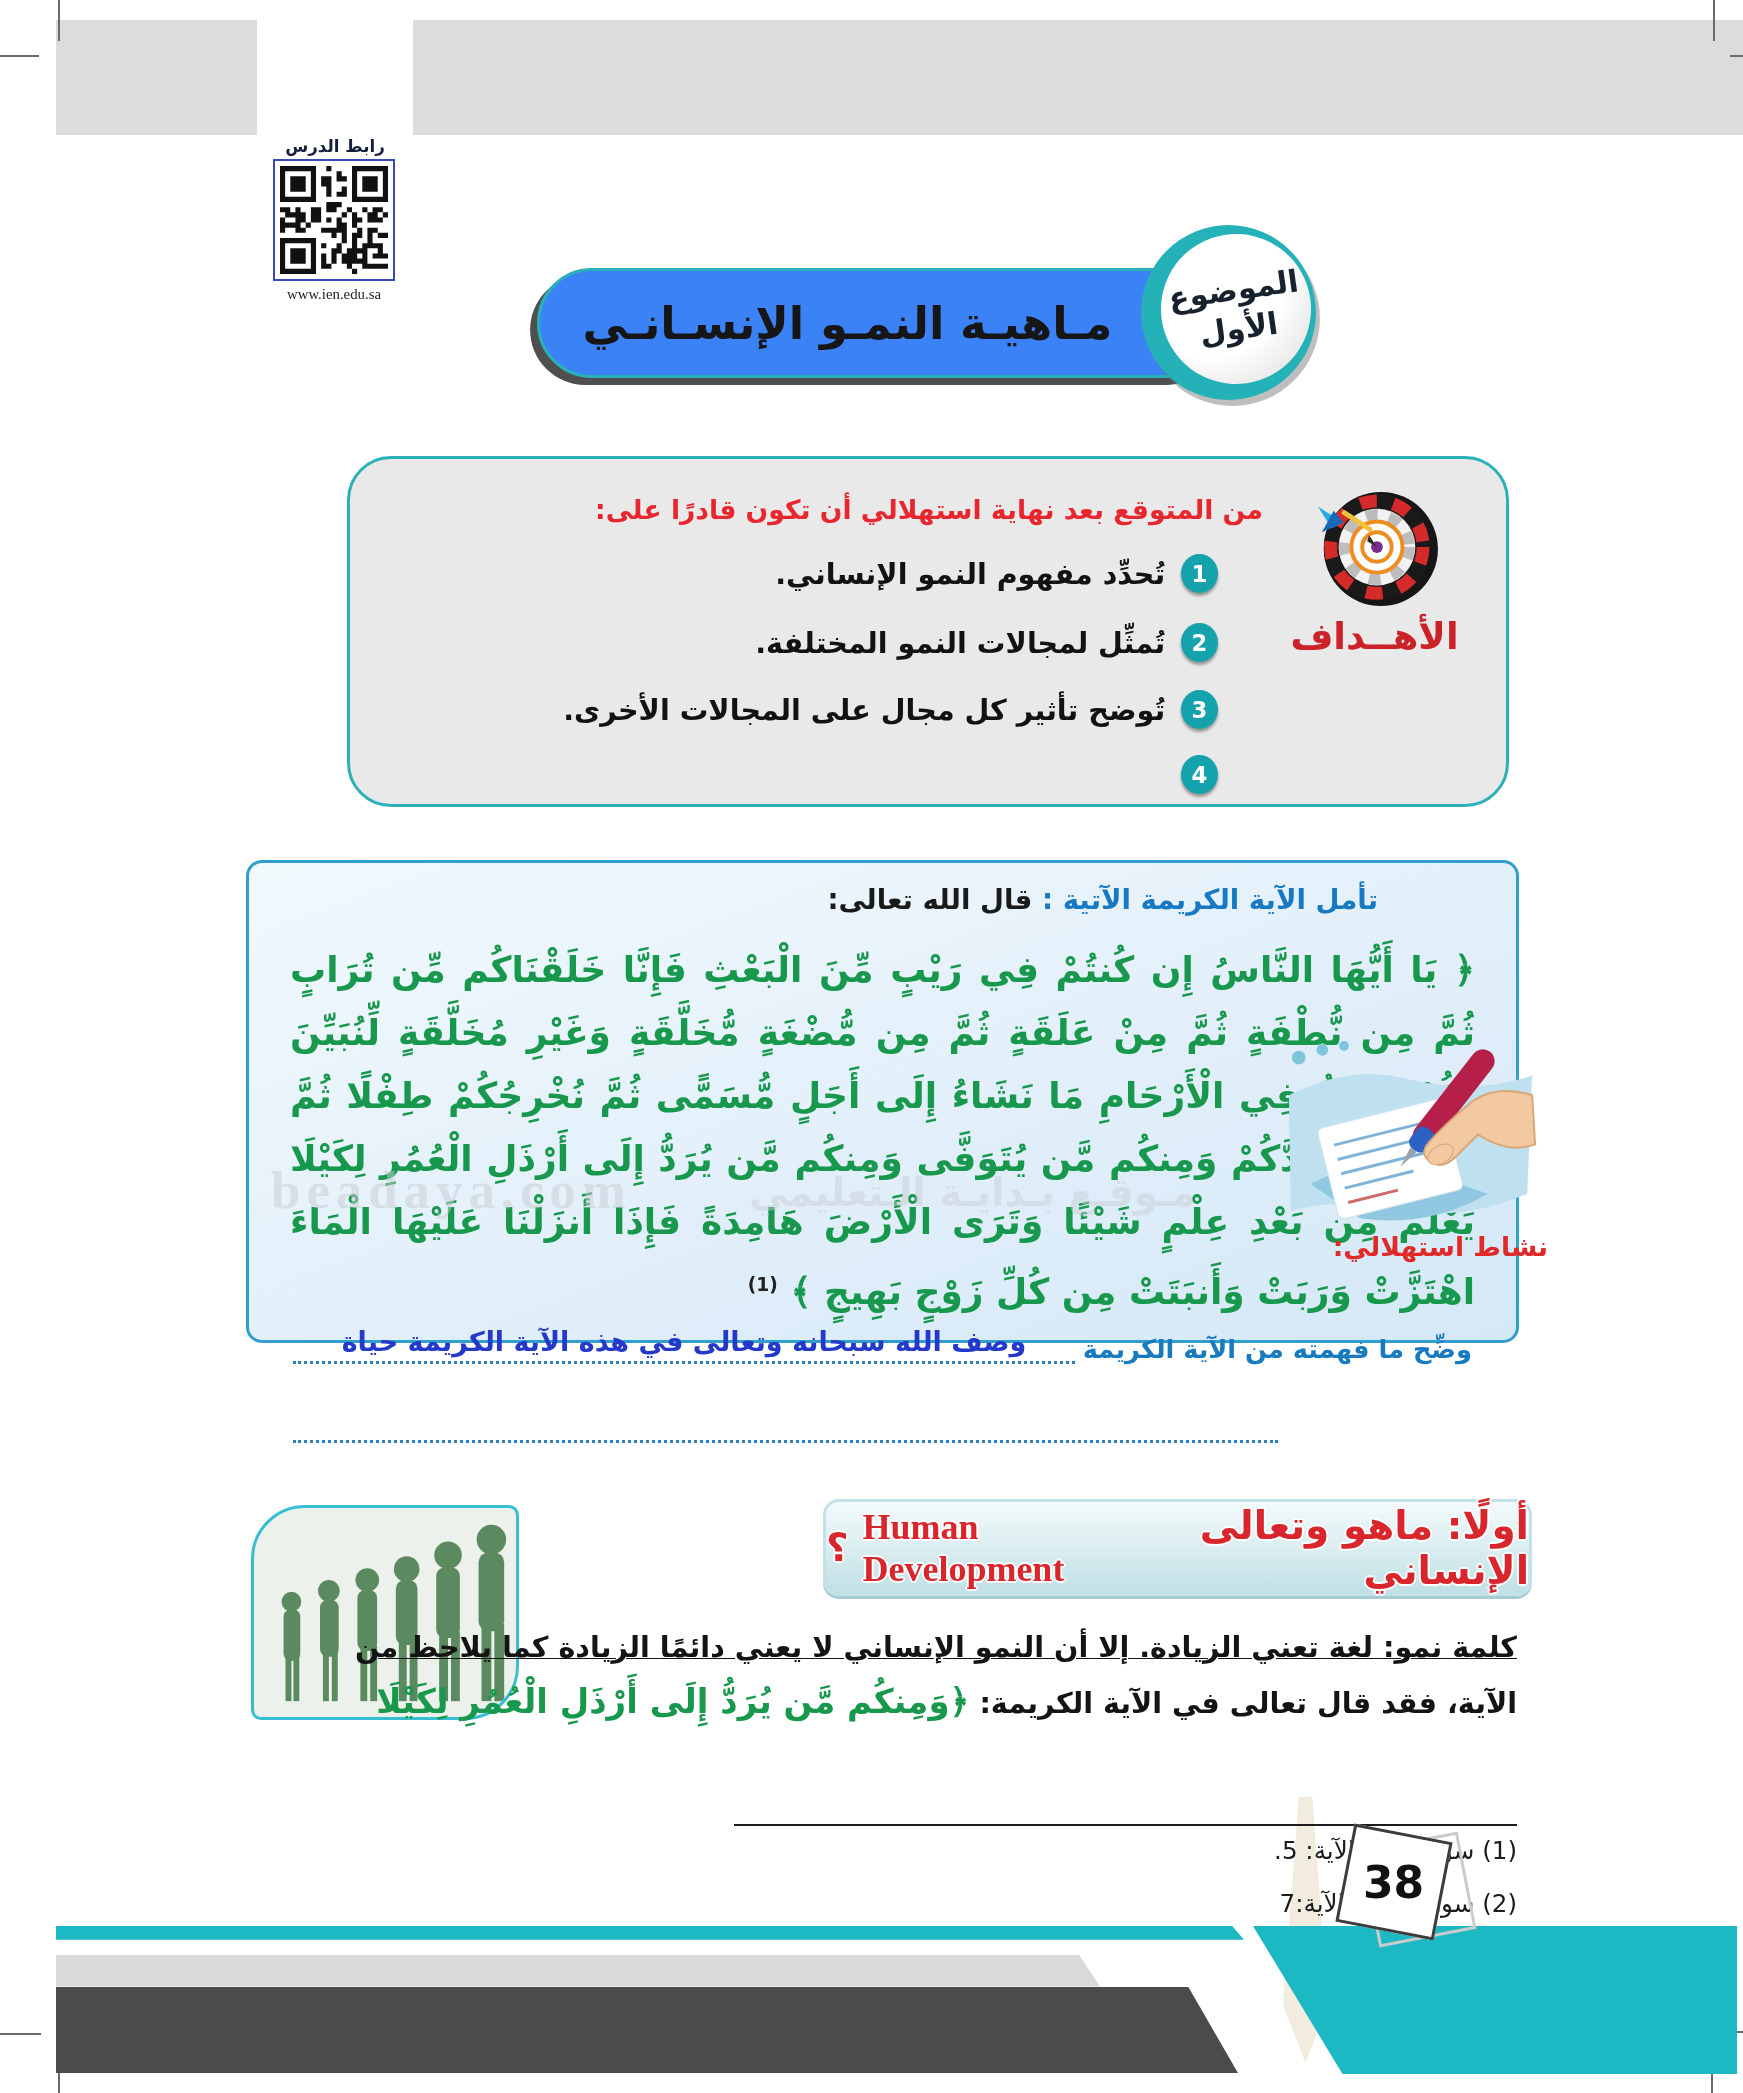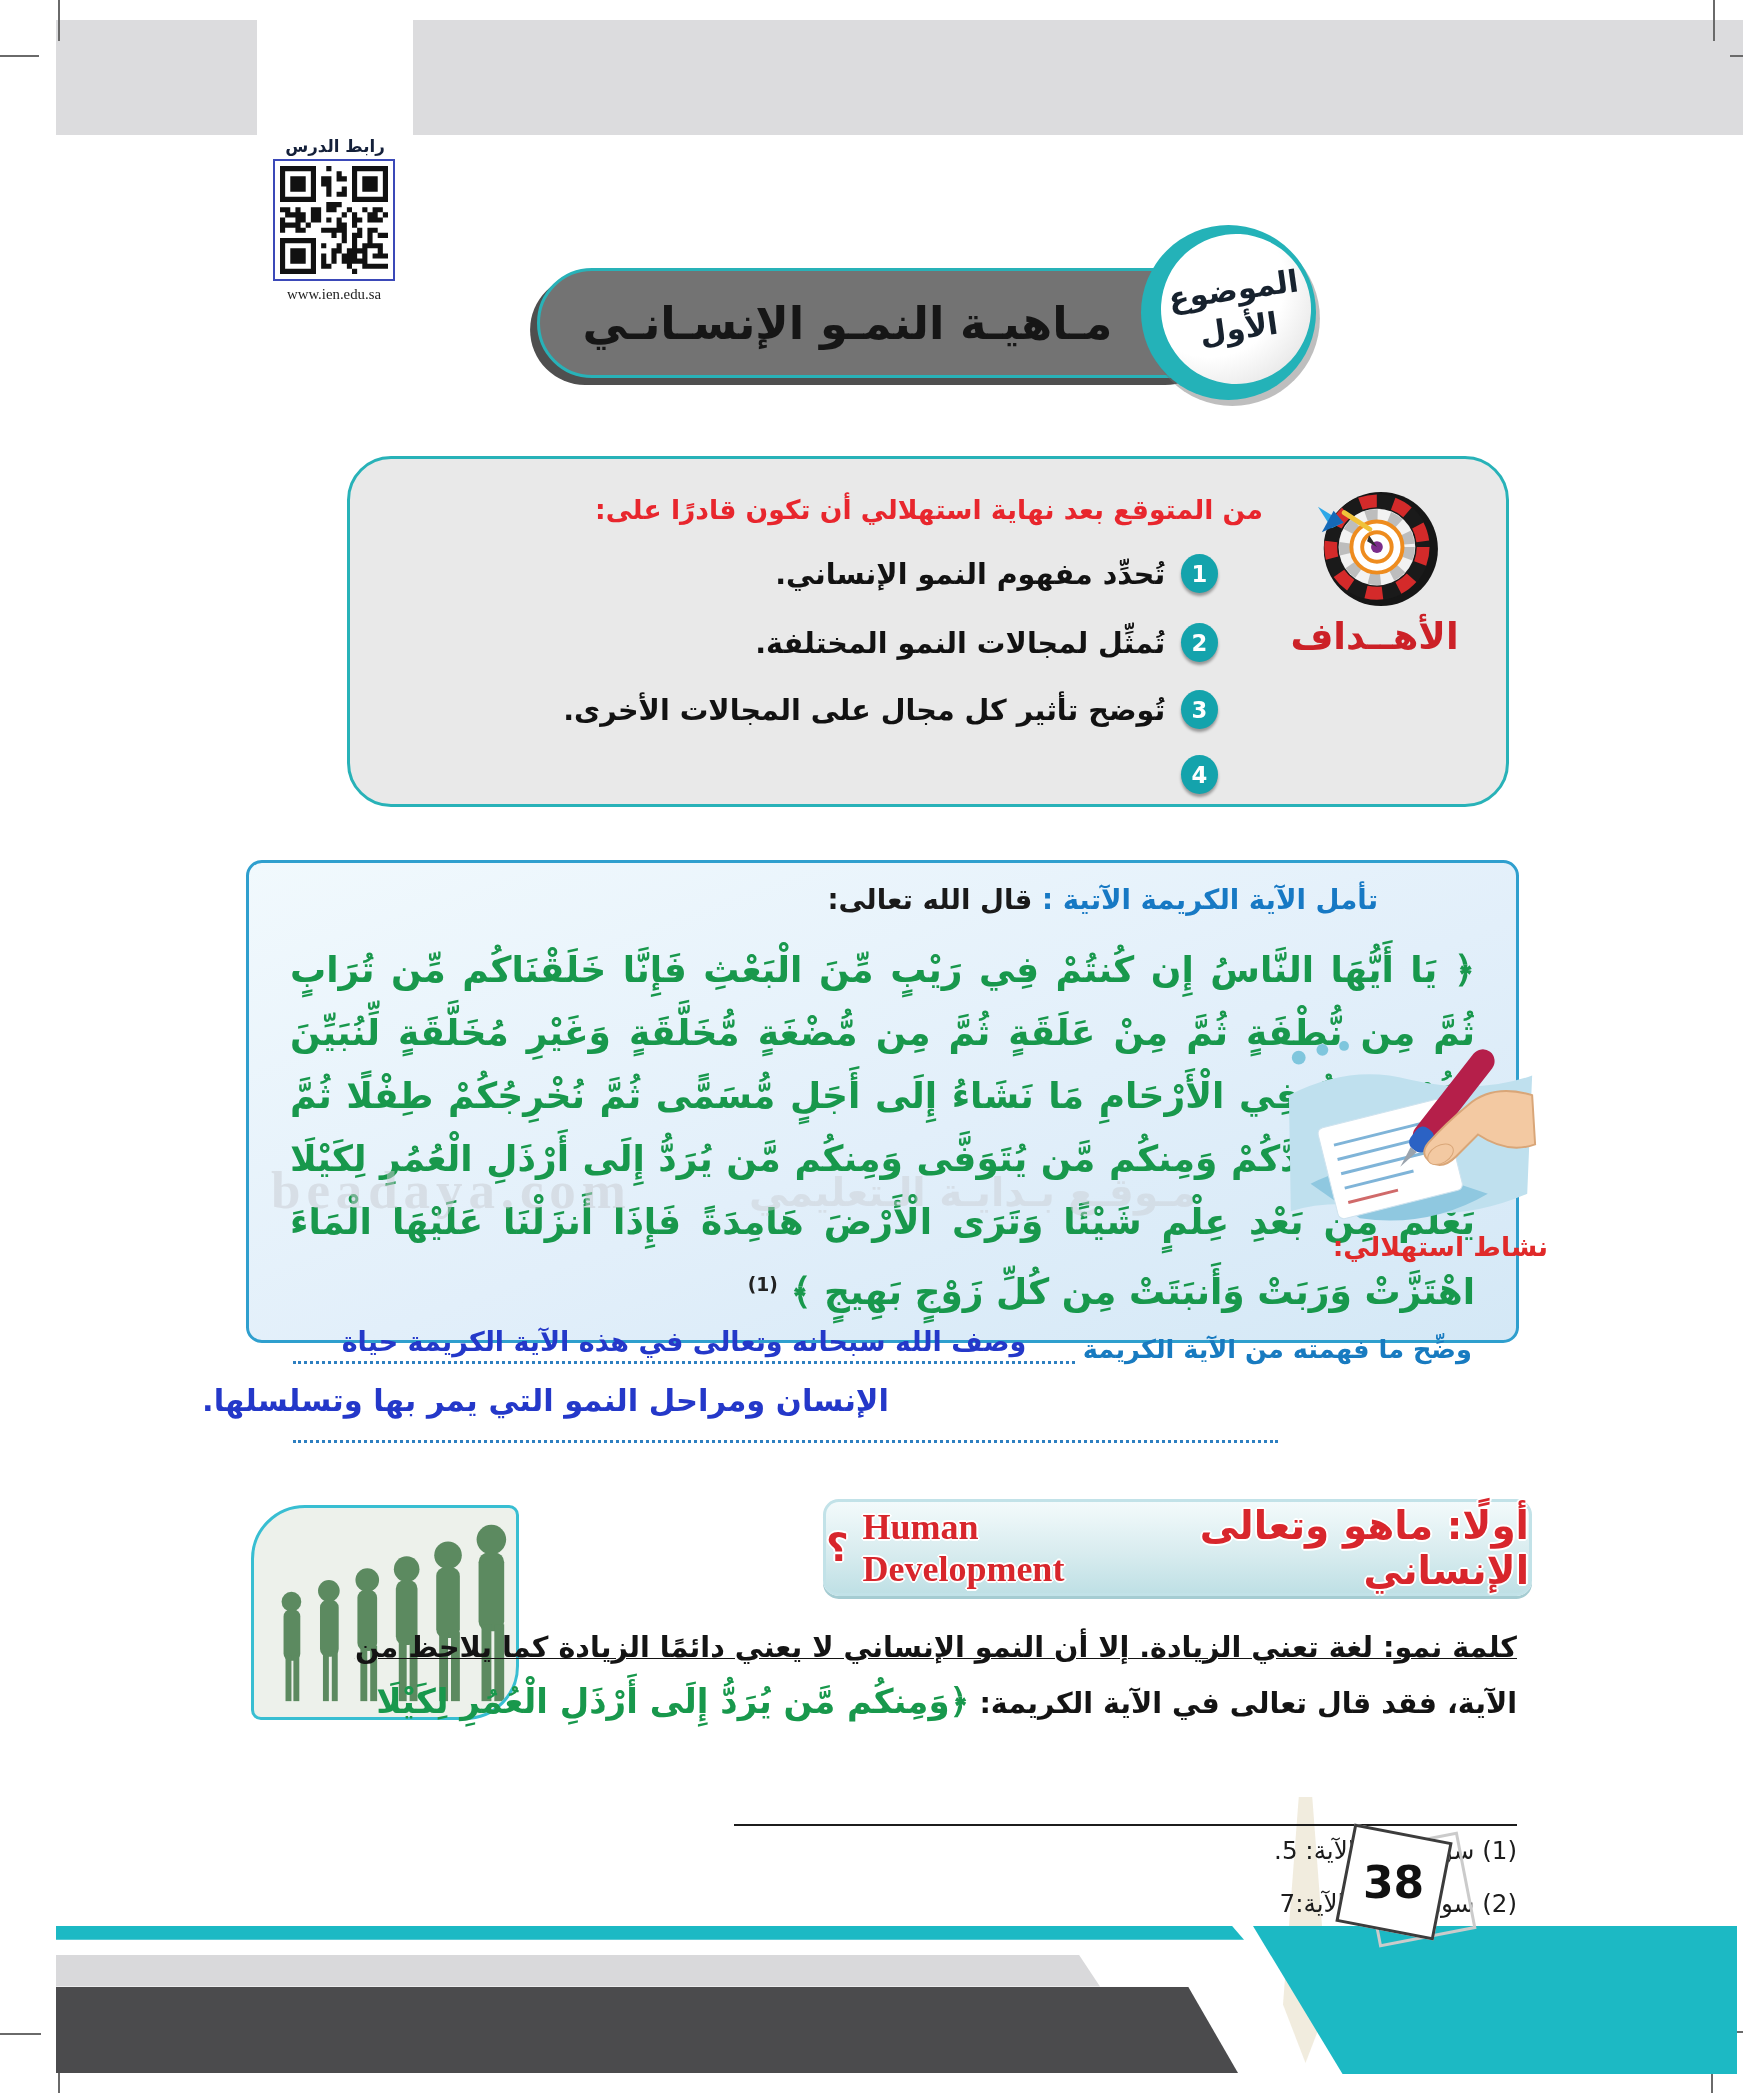--- a/index.html
+++ b/index.html
@@ -15,21 +15,21 @@
   
   .qr-label{position:absolute;left:258px;top:136px;width:154px;text-align:center;
             font-size:16.7px;font-weight:bold;color:#14203a;}
   .qr-box{position:absolute;left:273px;top:159px;width:122px;height:122px;
           border:2px solid #3b49b8;background:#fff;box-sizing:border-box;padding:4.9px;}
   .qr-url{position:absolute;left:254px;top:286px;width:160px;text-align:center;
           font-size:14.8px;color:#222;font-family:"Liberation Serif","DejaVu Serif",serif;}
 
   
   .title-pill{position:absolute;left:537px;top:268px;width:690px;height:110px;
-              background:#737373;border:3px solid #28b2b8;border-radius:57px;
+              background:#3b82f6;border:3px solid #28b2b8;border-radius:57px;
               box-shadow:-6.9px 6.9px 0 #4f4f4f;box-sizing:border-box;
               display:flex;align-items:center;justify-content:center;
               padding:0 128px 0 59px;}
   .title-pill span{font-size:45px;font-weight:bold;color:#161616;white-space:nowrap;}
   .topic-badge{position:absolute;left:1141px;top:225px;width:175px;height:175px;
                border-radius:50%;background:#24b2b8;box-shadow:3.9px 5.9px 0 rgba(110,110,110,.45);}
   .topic-badge-inner{position:absolute;left:19.7px;top:8.9px;width:150px;height:150px;border-radius:50%;
                background:radial-gradient(circle at 35% 30%,#ffffff 52%,#d9d9d9 100%);
                display:flex;flex-direction:column;align-items:center;justify-content:center;
                transform:rotate(-8deg);}
@@ -204,21 +204,20 @@
       <span class="k">قال الله تعالى:</span>
     </div>
     <div class="verse">
       <span>﴿ يَا أَيُّهَا النَّاسُ إِن كُنتُمْ فِي رَيْبٍ مِّنَ الْبَعْثِ فَإِنَّا خَلَقْنَاكُم مِّن تُرَابٍ ثُمَّ مِن نُّطْفَةٍ ثُمَّ مِنْ عَلَقَةٍ ثُمَّ مِن مُّضْغَةٍ مُّخَلَّقَةٍ وَغَيْرِ مُخَلَّقَةٍ لِّنُبَيِّنَ لَكُمْ وَنُقِرُّ فِي الْأَرْحَامِ مَا نَشَاءُ إِلَى أَجَلٍ مُّسَمًّى ثُمَّ نُخْرِجُكُمْ طِفْلًا ثُمَّ لِتَبْلُغُوا أَشُدَّكُمْ وَمِنكُم مَّن يُتَوَفَّى وَمِنكُم مَّن يُرَدُّ إِلَى أَرْذَلِ الْعُمُرِ لِكَيْلَا يَعْلَمَ مِن بَعْدِ عِلْمٍ شَيْئًا وَتَرَى الْأَرْضَ هَامِدَةً فَإِذَا أَنزَلْنَا عَلَيْهَا الْمَاءَ اهْتَزَّتْ وَرَبَتْ وَأَنبَتَتْ مِن كُلِّ زَوْجٍ بَهِيجٍ ﴾</span>
       <sup>(1)</sup>
     </div>
     <div class="ans-row">
       <span class="prompt">وضِّح ما فهمته من الآية الكريمة</span>
       <span class="ans1 hand-blue">وصف الله سبحانه وتعالى في هذه الآية الكريمة حياة</span>
     </div>
-    <div class="ans2 hand-blue">الإنسان ومراحل النمو التي يمر بها وتسلسلها.</div>
     <div class="dots-line"></div>
   </div>
 
   <div class="wm wm1">beadaya.com</div>
   <div class="wm wm2">مـوقـع بـدايـة الـتعليمي</div>
 
   <div class="act-icon">
     <svg width="261" height="202" viewBox="0 0 265 205">
       <circle cx="18" cy="22" r="7" fill="#7fc6dd"></circle>
       <circle cx="42" cy="14" r="6" fill="#7fc6dd"></circle>

